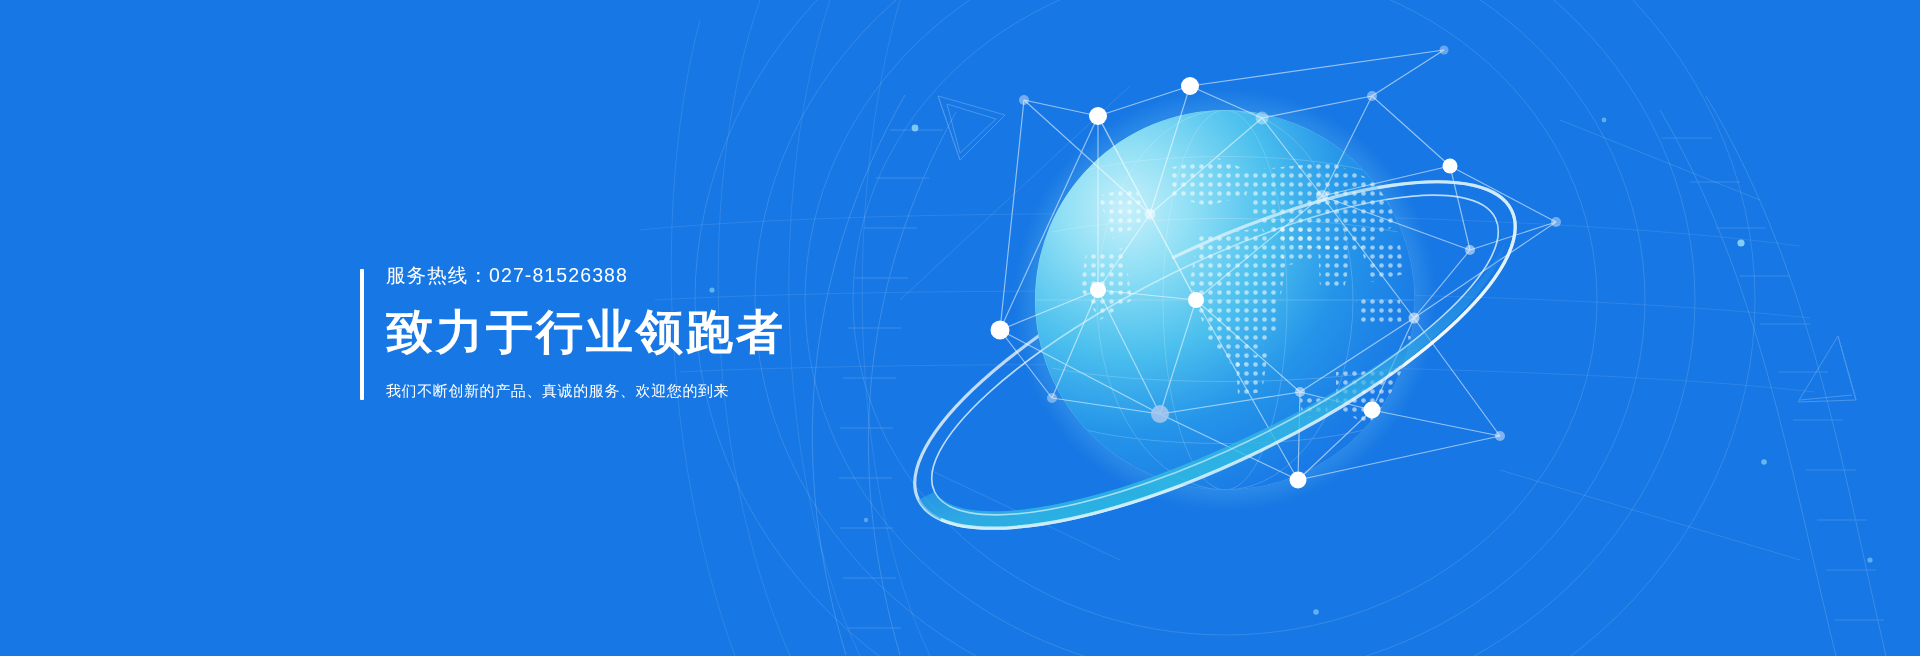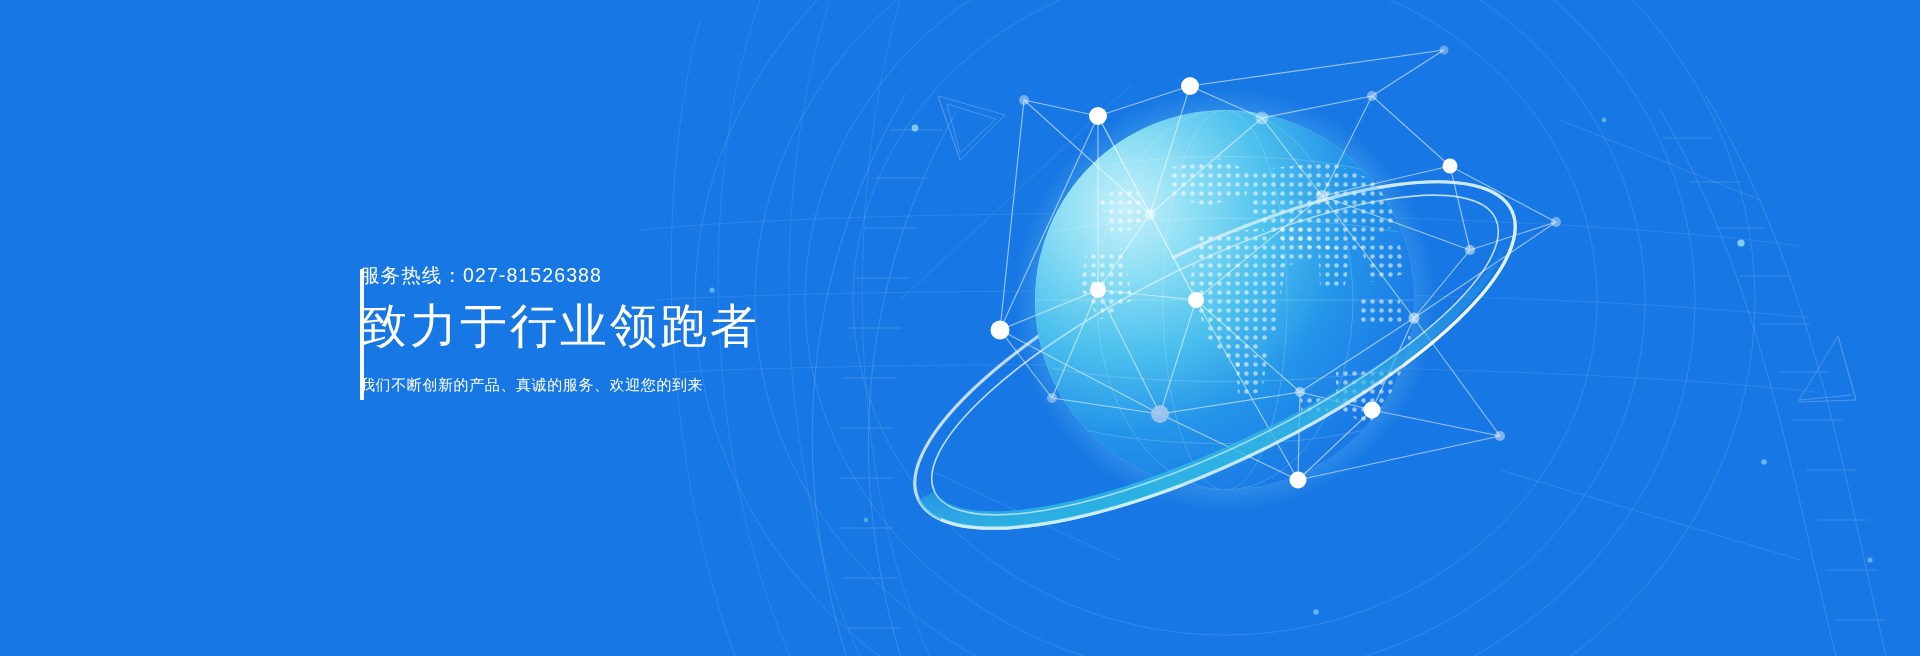--- a/index.html
+++ b/index.html
@@ -36,20 +36,21 @@
     height:656px;
     pointer-events:none;
   }
 
   
   .text-block {
     position:absolute;
     left:360px;
     top:262px;
     height:140px;
+    padding-left:26px;
     z-index:10;
   }
   .accent-bar {
     position:absolute;
     left:0;
     top:7px;
     width:4px;
     height:131px;
     background:#ffffff;
     border-radius:1px;
@@ -58,24 +59,24 @@
     color:#ffffff;
     font-size:19.5px;
     letter-spacing:1.1px;
     line-height:26px;
     white-space:nowrap;
     font-weight:400;
   }
   .headline {
     color:#ffffff;
     font-size:47px;
-    font-weight:400;
+    font-weight:700;
     letter-spacing:3px;
     line-height:62px;
-    margin-top:7px;
+    margin-top:13px;
     white-space:nowrap;
   }
   .subtitle {
     color:#ffffff;
     font-size:15px;
     font-weight:400;
     letter-spacing:0.6px;
     line-height:22px;
     margin-top:17px;
     white-space:nowrap;

